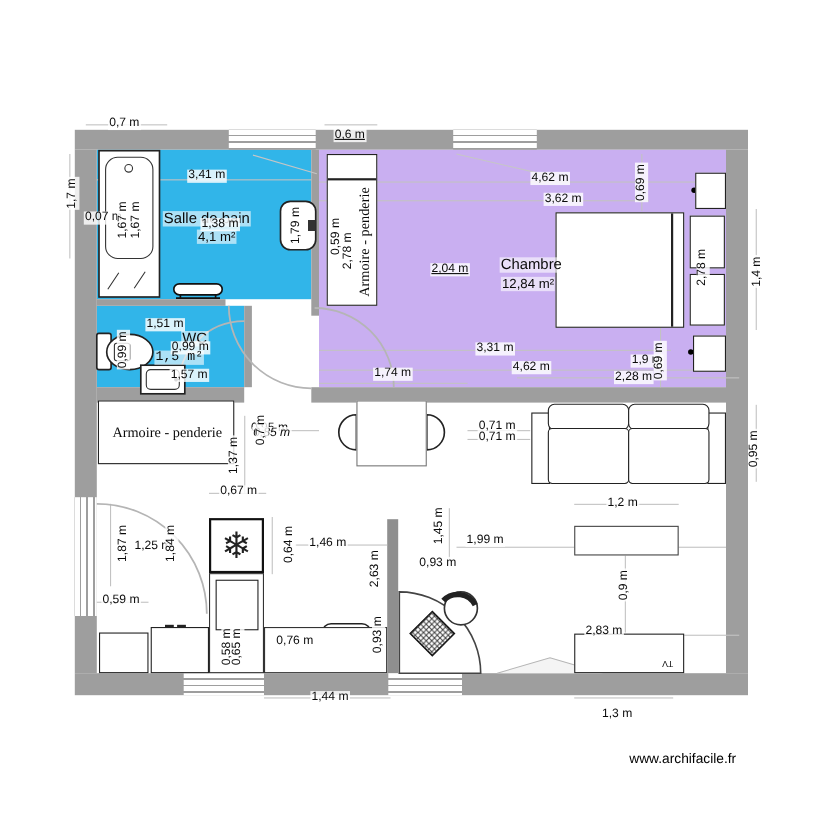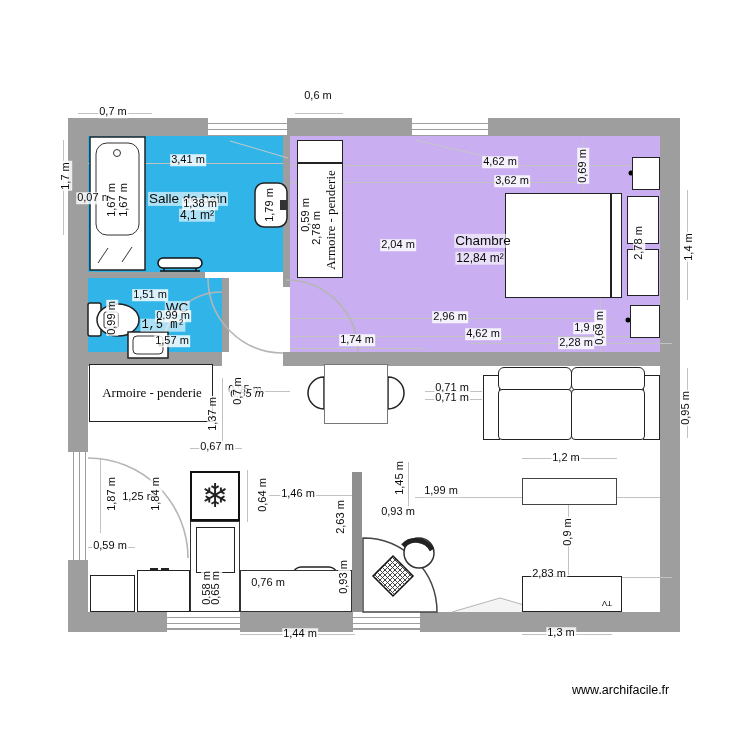--- a/index.html
+++ b/index.html
@@ -217,40 +217,40 @@
   <div class="furn fz" style="left:190px;top:521px;width:50px;height:91px;border-color:#333;"></div>
   <div class="furn fz" style="left:196px;top:527px;width:39px;height:46px;"></div>
   <div class="furn fz" style="left:90px;top:575px;width:45px;height:37px;"></div>
   <div class="furn fz" style="left:137px;top:570px;width:53px;height:42px;"></div>
   <div class="divider fz" style="left:150px;top:568px;width:8px;height:2px;"></div>
   <div class="divider fz" style="left:161px;top:568px;width:8px;height:2px;"></div>
   <div class="furn fz" style="left:240px;top:570px;width:112px;height:42px;border-color:#333;"></div>
 
   <div class="watermark" style="left:572px;top:683px;">www.archifacile.fr</div>
 <div class="dim-label" style="left: 113px; top: 112px;">0,7 m</div>
-    <div class="dim-label" style="left: 318px; top: 96px;">0,6 m</div>
+    <div class="dim-label" style="left: 318px; top: 123px; text-decoration: underline;">0,6 m</div>
     <div class="dim-label v" style="left: 66px; top: 176px;">1,7 m</div>
     <div class="dim-label" style="left: 80px; top: 198px; margin-left: 14px;">0,07 m</div>
     <div class="dim-label" style="left: 188px; top: 160px;">3,41 m</div>
     <div class="dim-label room-name" style="left: 188px; top: 199px;">Salle de bain</div>
     <div class="dim-label" style="left: 200px; top: 204px;">1,38 m</div>
     <div class="dim-label room-area" style="left: 197px; top: 215px;">4,1 m²</div>
     <div class="dim-label v" style="left: 112px; top: 200px;">1,67 m</div>
     <div class="dim-label v" style="left: 124px; top: 200px;">1,67 m</div>
     <div class="dim-label v" style="left: 270px; top: 205px;">1,79 m</div>
     <div class="dim-label v" style="left: 306px; top: 215px;">0,59 m</div>
     <div class="dim-label v" style="left: 317px; top: 228px;">2,78 m</div>
     <div class="dim-label v serif" style="left: 331px; top: 220px;">Armoire - penderie</div>
     <div class="dim-label" style="left: 500px; top: 162px;">4,62 m</div>
     <div class="dim-label" style="left: 512px; top: 181px;">3,62 m</div>
     <div class="dim-label v" style="left: 583px; top: 166px;">0,69 m</div>
-    <div class="dim-label" style="left: 398px; top: 245px;">2,04 m</div>
+    <div class="dim-label" style="left: 409px; top: 245px; text-decoration: underline;">2,04 m</div>
     <div class="dim-label room-name" style="left: 483px; top: 241px;">Chambre</div>
     <div class="dim-label room-area" style="left: 480px; top: 258px;">12,84 m²</div>
-    <div class="dim-label" style="left: 450px; top: 317px;">2,96 m</div>
+    <div class="dim-label" style="left: 450px; top: 317px;">3,31 m</div>
     <div class="dim-label" style="left: 483px; top: 334px;">4,62 m</div>
     <div class="dim-label" style="left: 357px; top: 340px;">1,74 m</div>
     <div class="dim-label" style="left: 588px; top: 328px;">1,9 m</div>
     <div class="dim-label v" style="left: 600px; top: 328px;">0,69 m</div>
     <div class="dim-label" style="left: 576px; top: 343px;">2,28 m</div>
     <div class="dim-label v" style="left: 639px; top: 243px;">2,78 m</div>
     <div class="dim-label v" style="left: 689px; top: 247px;">1,4 m</div>
     <div class="dim-label v" style="left: 686px; top: 408px;">0,95 m</div>
     <div class="dim-label" style="left: 150px; top: 295px;">1,51 m</div>
     <div class="dim-label room-name" style="left: 177px; top: 308px;">WC</div>
@@ -278,14 +278,14 @@
     <div class="dim-label v" style="left: 341px; top: 517px;">2,63 m</div>
     <div class="dim-label v" style="left: 400px; top: 478px;">1,45 m</div>
     <div class="dim-label" style="left: 398px; top: 512px;">0,93 m</div>
     <div class="dim-label" style="left: 441px; top: 491px;">1,99 m</div>
     <div class="dim-label v" style="left: 344px; top: 577px;">0,93 m</div>
     <div class="dim-label" style="left: 268px; top: 583px; text-align: center;">0,76 m</div>
     <div class="dim-label v" style="left: 207px; top: 588px;">0,58 m</div>
     <div class="dim-label v" style="left: 216px; top: 588px;">0,65 m</div>
     <div class="dim-label tvtag" style="left: 607px; top: 603px;">TV</div>
     <div class="dim-label" style="left: 300px; top: 634px;">1,44 m</div>
-    <div class="dim-label" style="left: 561px; top: 633px;">1,3 m</div>
+    <div class="dim-label" style="left: 561px; top: 650px;">1,3 m</div>
   </div>
 
 </body></html>

